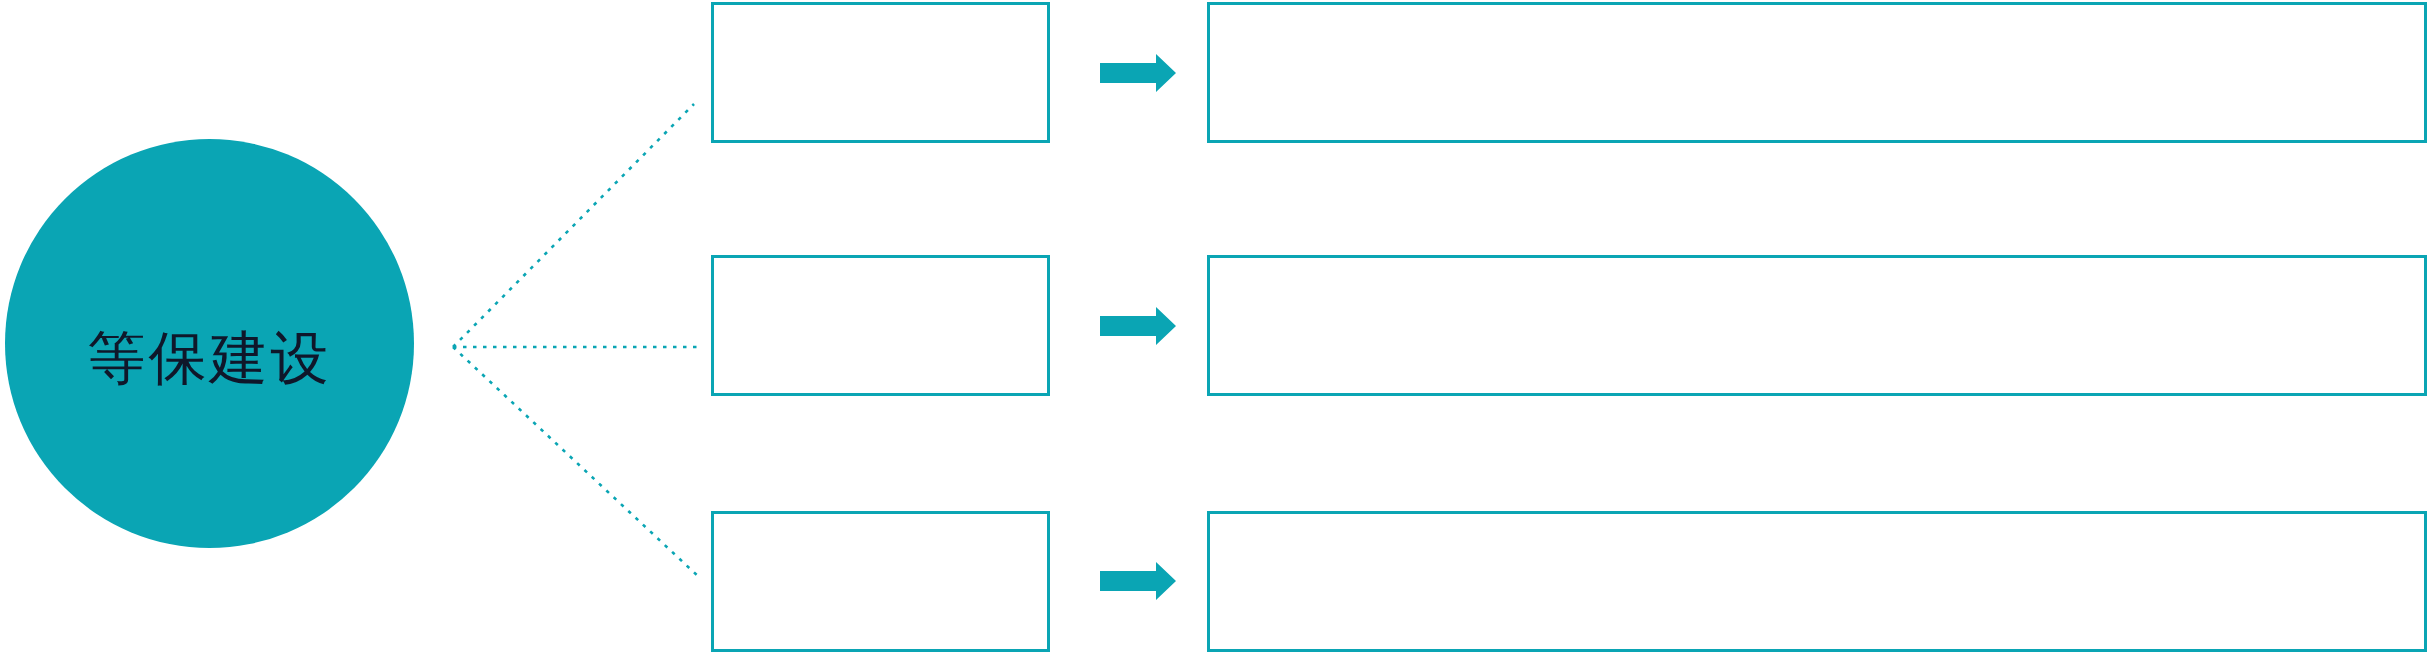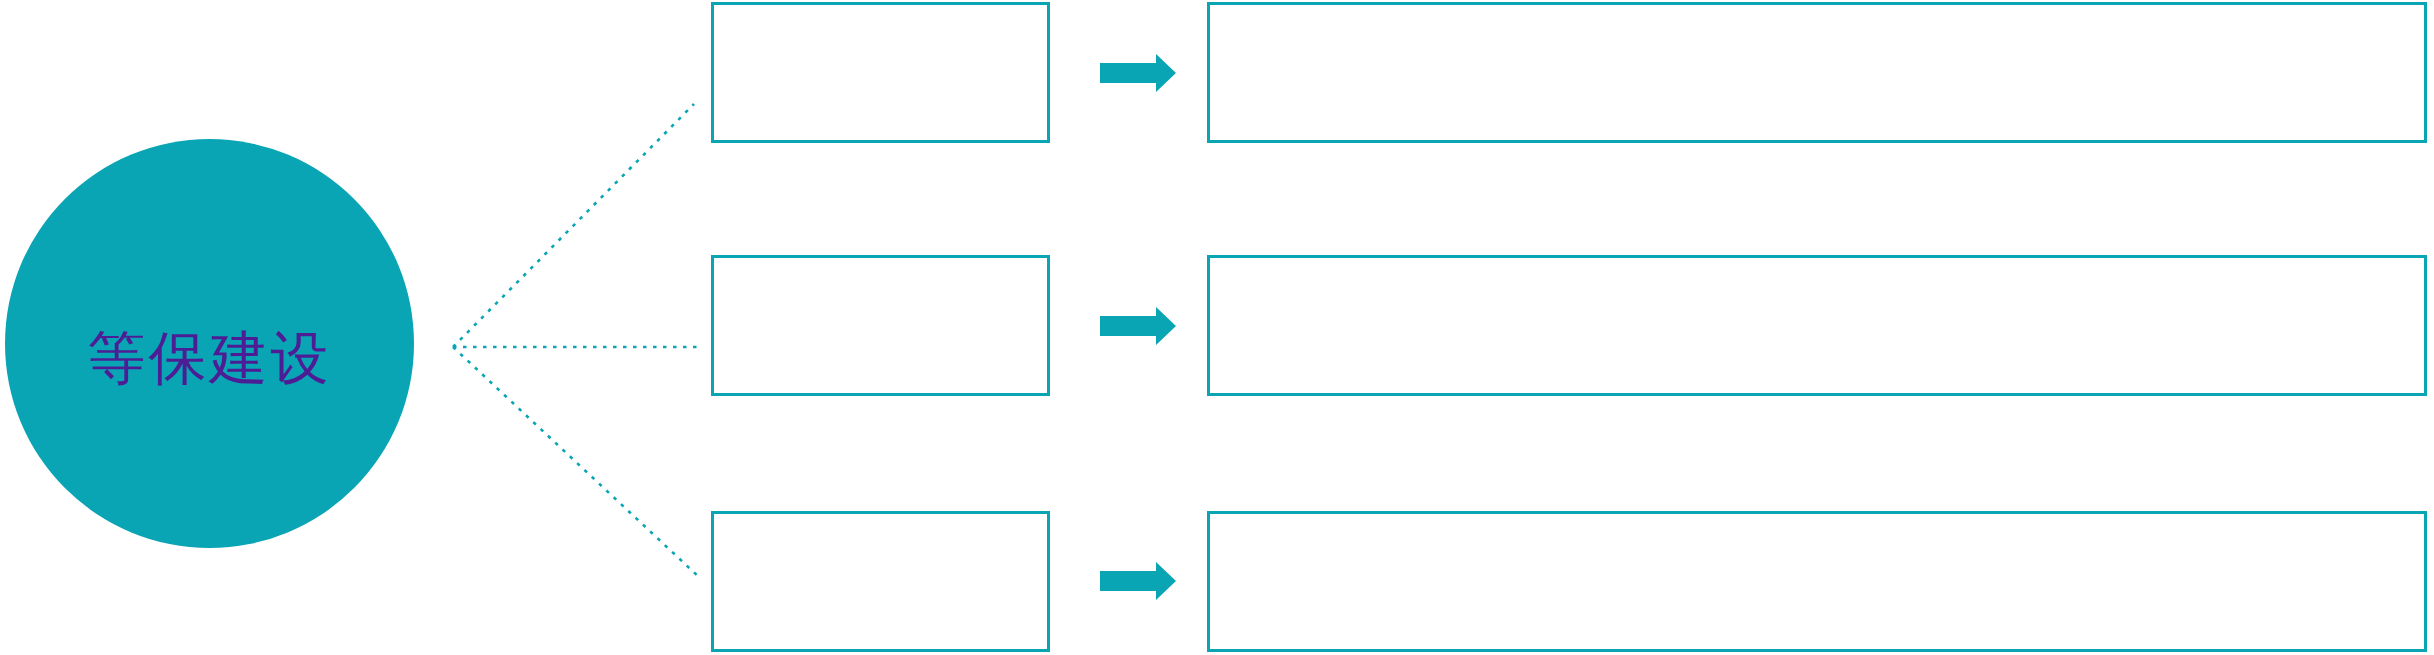--- a/index.html
+++ b/index.html
@@ -28,21 +28,21 @@
     position: absolute;
     left: 5px; top: 139px;
     width: 409px; height: 409px;
     border-radius: 50%;
     background: var(--teal);
     display: flex;
     align-items: center;
     justify-content: center;
   }
   .hub-text {
-    color: #4c1d95;
+    color: #0f172a;
     font-size: 58px;
     font-weight: 300;
     line-height: 78px;
     letter-spacing: 3px;
     text-align: center;
     padding-top: 28px;
   }
   .small-box {
     position: absolute;
     left: 711px;

